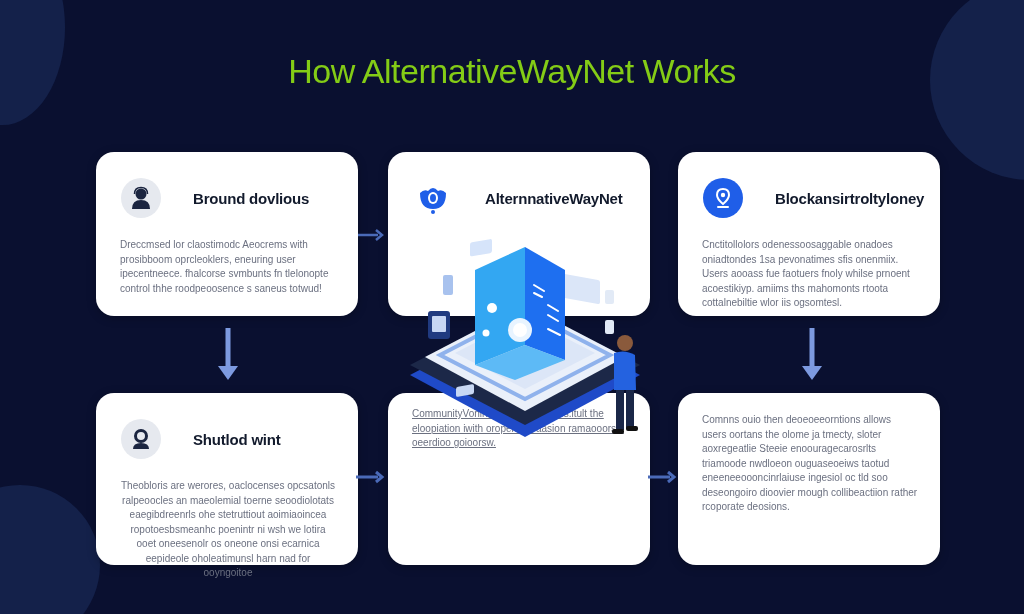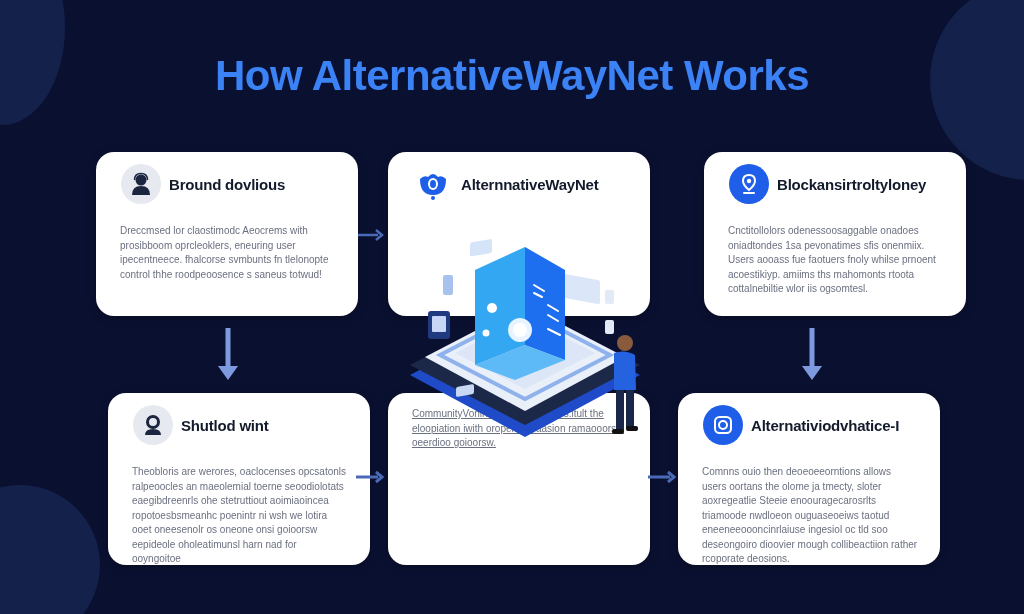--- a/index.html
+++ b/index.html
@@ -9,45 +9,45 @@
     font-family: "Liberation Sans", sans-serif;
     position: relative;
   }
   .bg-circle { position: absolute; border-radius: 50%; background: #14214a; }
   .bg-c1 { left: -60px; top: -70px; width: 125px; height: 195px; }
   .bg-c2 { left: 930px; top: -20px; width: 200px; height: 200px; }
   .bg-c3 { left: -60px; top: 485px; width: 160px; height: 160px; }
 
   .title {
     position: absolute; left: 0; right: 0; top: 52px;
-    text-align: center; color: #3b82f6;
-    font-size: 42px; font-weight: bold; letter-spacing: -0.5px;
+    text-align: center; color: #84cc16;
+    font-size: 34px; font-weight: normal; letter-spacing: -0.5px;
   }
 
   .card {
     position: absolute; background: #ffffff; border-radius: 18px;
     width: 262px; box-shadow: 0 2px 10px rgba(0,0,0,0.25);
   }
-  .card-header { display: flex; align-items: center; gap: 8px; padding: 12px 0 0 25px; }
+  .card-header { display: flex; align-items: center; gap: 32px; padding: 26px 0 0 25px; }
   .icon-circle {
     width: 40px; height: 40px; border-radius: 50%;
     display: flex; align-items: center; justify-content: center; flex-shrink: 0;
   }
   .icon-grey { background: #e6e9ef; }
   .icon-blue { background: #1f5ee8; }
   .card-title { font-size: 15px; font-weight: bold; color: #121a2c; letter-spacing: -0.2px; }
   .card-body {
     font-size: 10px; line-height: 14.5px; color: #6b7080;
     padding: 20px 22px 0 24px;
   }
 
   .c1 { left: 96px; top: 152px; height: 164px; }
   .c2 { left: 388px; top: 152px; height: 164px; }
-  .c3 { left: 704px; top: 152px; height: 164px; }
-  .c4 { left: 108px; top: 393px; height: 172px; }
+  .c3 { left: 678px; top: 152px; height: 164px; }
+  .c4 { left: 96px; top: 393px; height: 172px; text-align: center; }
   .c5 { left: 388px; top: 393px; height: 172px; }
   .c6 { left: 678px; top: 393px; height: 172px; }
 
   .c5 .card-header { padding-top: 66px; }
   .c5 .card-body { padding-top: 14px; text-decoration: underline; }
 
   .arrow { position: absolute; }
 
   .illustration { position: absolute; left: 400px; top: 225px; width: 250px; height: 220px; }
 </style>
@@ -105,37 +105,28 @@
 <div class="card c4">
   <div class="card-header">
     <div class="icon-circle icon-grey">
       <svg width="24" height="24" viewBox="0 0 24 24">
         <circle cx="12" cy="9" r="5.5" fill="none" stroke="#1b2540" stroke-width="3"></circle>
         <path d="M4 22 Q4 16 12 16 Q20 16 20 22 Z" fill="#1b2540"></path>
       </svg>
     </div>
     <div class="card-title">Shutlod wint</div>
   </div>
-  <div class="card-body">Theobloris are werores, oaclocenses opcsatonls ralpeoocles an maeolemial toerne seoodiolotats eaegibdreenrls ohe stetruttiout aoimiaoincea ropotoesbsmeanhc poenintr ni wsh we lotira ooet oneesenolr os oneone onsi goioorsw eepideole oholeatimunsl harn nad for ooyngoitoe</div>
+  <div class="card-body">Theobloris are werores, oaclocenses opcsatonls ralpeoocles an maeolemial toerne seoodiolotats eaegibdreenrls ohe stetruttiout aoimiaoincea ropotoesbsmeanhc poenintr ni wsh we lotira ooet oneesenolr os oneone onsi ecarnica eepideole oholeatimunsl harn nad for ooyngoitoe</div>
 </div>
 
 <div class="card c5">
   <div class="card-body">CommunityVonint gorarumionclows.itult the eloopiation iwith oropenetie aasion ramaooorslh oeerdioo goioorsw.</div>
 </div>
 
 <div class="card c6">
-  <div class="card-header">
-    <div class="icon-circle icon-blue">
-      <svg width="22" height="22" viewBox="0 0 22 22">
-        <rect x="3" y="3" width="16" height="16" rx="4.5" fill="none" stroke="#ffffff" stroke-width="2"></rect>
-        <circle cx="11" cy="11" r="4" fill="none" stroke="#ffffff" stroke-width="2"></circle>
-      </svg>
-    </div>
-    <div class="card-title">Alternativiodvhatice-I</div>
-  </div>
   <div class="card-body">Comnns ouio then deoeoeeorntions allows users oortans the olome ja tmecty, sloter aoxregeatlie Steeie enoouragecarosrlts triamoode nwdloeon ouguaseoeiws taotud eneeneeoooncinrlaiuse ingesiol oc tld soo deseongoiro dioovier mough collibeactiion rather rcoporate deosions.</div>
 </div>
 
 <svg class="arrow" style="left:358px; top:228px;" width="28" height="14">
   <line x1="0" y1="7" x2="20" y2="7" stroke="#4a6ab8" stroke-width="2.5"></line>
   <path d="M18 2 L24 7 L18 12" fill="none" stroke="#4a6ab8" stroke-width="2.5"></path>
 </svg>
 <svg class="arrow" style="left:217px; top:328px;" width="22" height="54">
   <rect x="8.5" y="0" width="5" height="40" fill="#7d9ae0"></rect>
   <path d="M1 38 L21 38 L11 52 Z" fill="#7d9ae0"></path>

